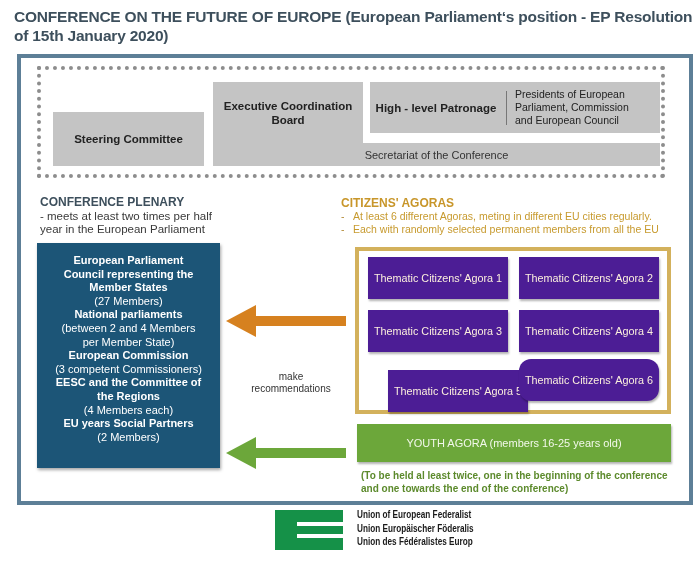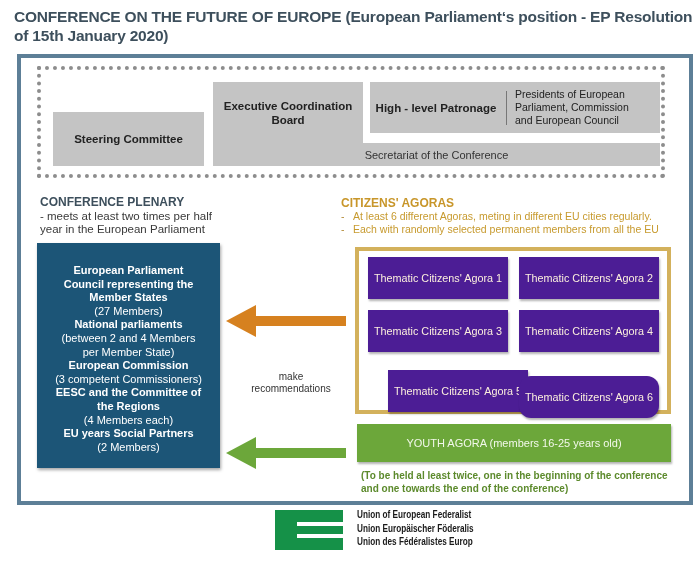--- a/index.html
+++ b/index.html
@@ -39,21 +39,21 @@
 
   .plenary-head {
     position: absolute; left: 40px; top: 196px; width: 200px;
     font-size: 11.5px; line-height: 13.5px; color: #3a3a3a;
   }
   .plenary-head .ph-title { font-weight: bold; color: #3d4f5c; font-size: 12px; }
 
   .plenary-box {
     position: absolute; left: 37px; top: 243px; width: 183px; height: 225px;
     background: #1c5577; color: #fff; text-align: center;
-    font-size: 11px; line-height: 13.6px; padding-top: 21px;
+    font-size: 11px; line-height: 13.6px; padding-top: 11px;
     box-shadow: 1px 2px 3px rgba(0,0,0,0.35);
   }
   .plenary-box .b { font-weight: bold; }
 
   .agoras-head {
     position: absolute; left: 341px; top: 196px; width: 350px;
     font-size: 10.5px; line-height: 12.5px; color: #c79a2e;
   }
   .agoras-head .ah-title { font-weight: bold; font-size: 12px; line-height: 14px; color: #c8962a; }
   .agoras-head .ah-line { display: flex; }
@@ -162,21 +162,21 @@
   </div>
 <div class="agora" style="left:368px;top:310px;">
     <span>Thematic Citizens' Agora 3</span>
   </div>
 <div class="agora" style="left:519px;top:310px;">
     <span>Thematic Citizens' Agora 4</span>
   </div>
 <div class="agora" style="left:368px;top:370px;margin-left:20px;">
     <span>Thematic Citizens' Agora 5</span>
   </div>
-<div class="agora" style="left:519px;top:376px;border-radius:12px;">
+<div class="agora" style="left:519px;top:359px;border-radius:12px;">
     <span>Thematic Citizens' Agora 6</span>
   </div>
 
 <svg class="arrow" style="left:226px;top:303px;" width="124" height="36" viewBox="0 0 124 36">
   <polygon points="0,18 30,2 30,13 120,13 120,23 30,23 30,34" fill="#d6811f"></polygon>
 </svg>
 
 <div class="make-rec">
   <span style="display:block;width:80px;margin:0 auto;">make recommendations</span>
 </div>

